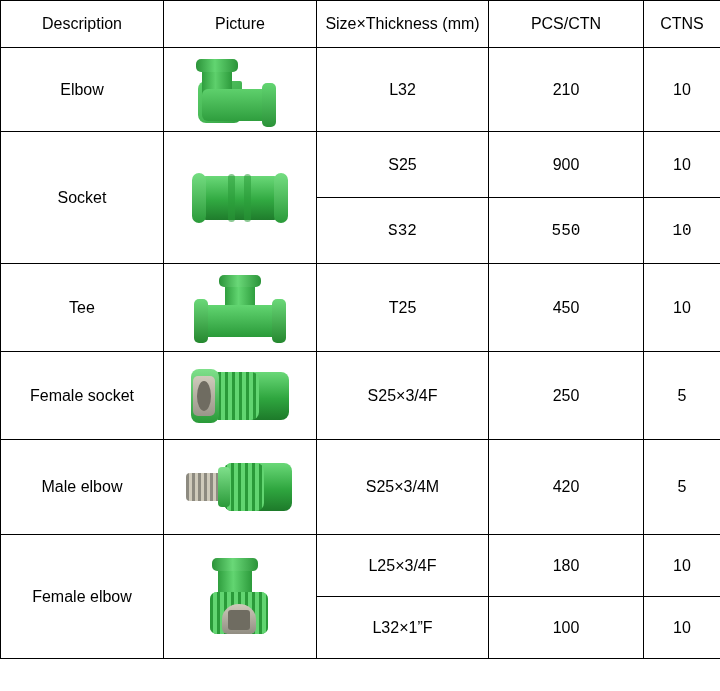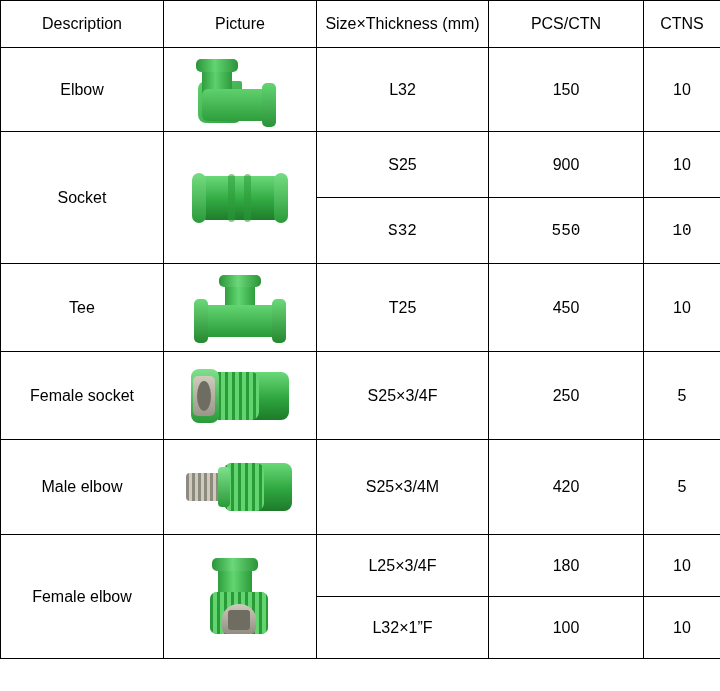--- a/index.html
+++ b/index.html
@@ -275,21 +275,21 @@
             <span class="fit elbow">
               <span class="grn corner"></span>
               <span class="grn arm-v"></span>
               <span class="grn cap-v"></span>
               <span class="grn arm-h"></span>
               <span class="grn cap-h"></span>
             </span>
           </div>
         </td>
         <td>L32</td>
-        <td>150</td>
+        <td>210</td>
         <td>10</td>
       </tr>
 
       <tr style="height:66px;">
         <td rowspan="2">Socket</td>
         <td rowspan="2" class="pic-cell">
           <div class="pic-wrap">
             <span class="fit socket">
               <span class="grn body"></span>
               <span class="grn-d rib1"></span>

